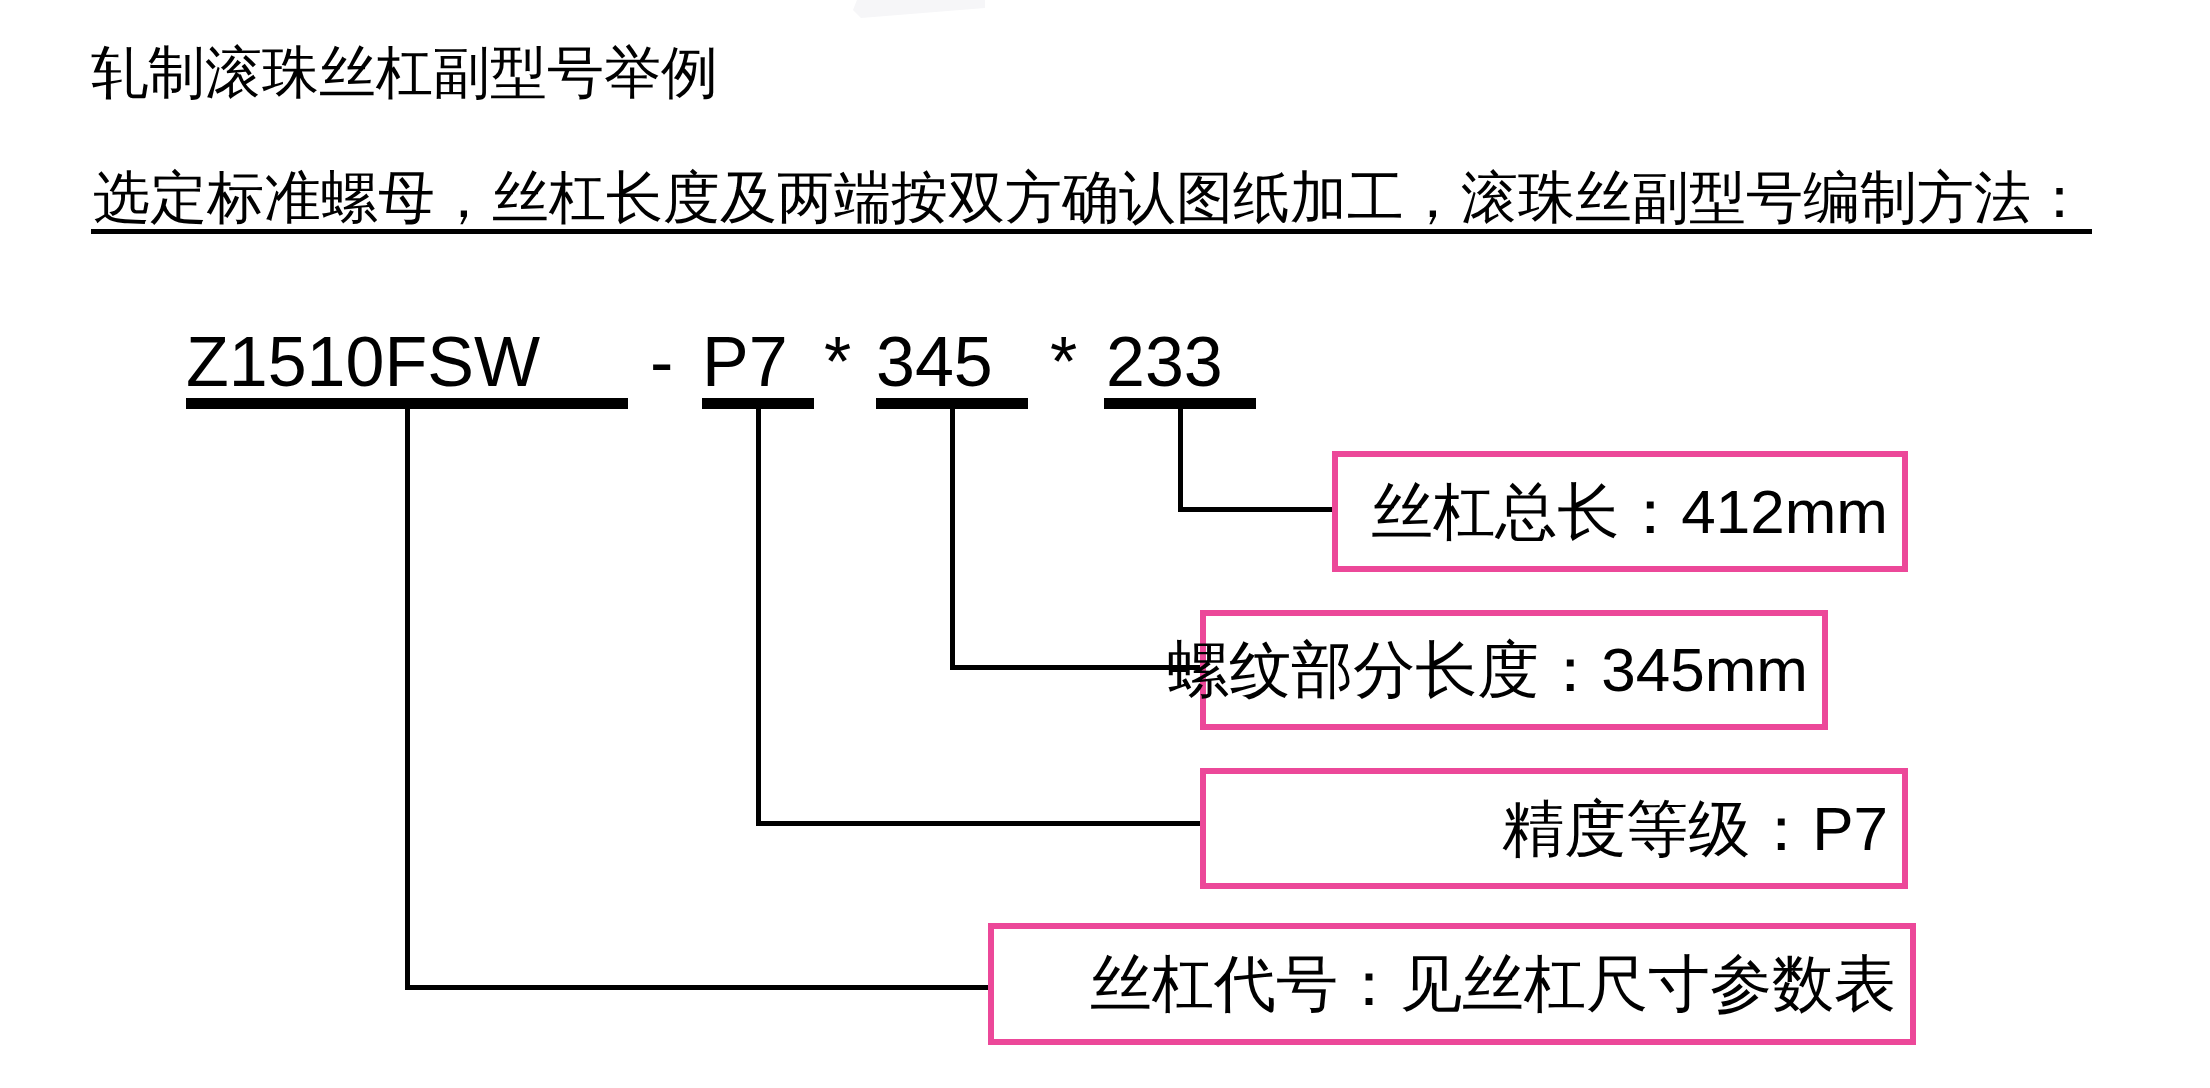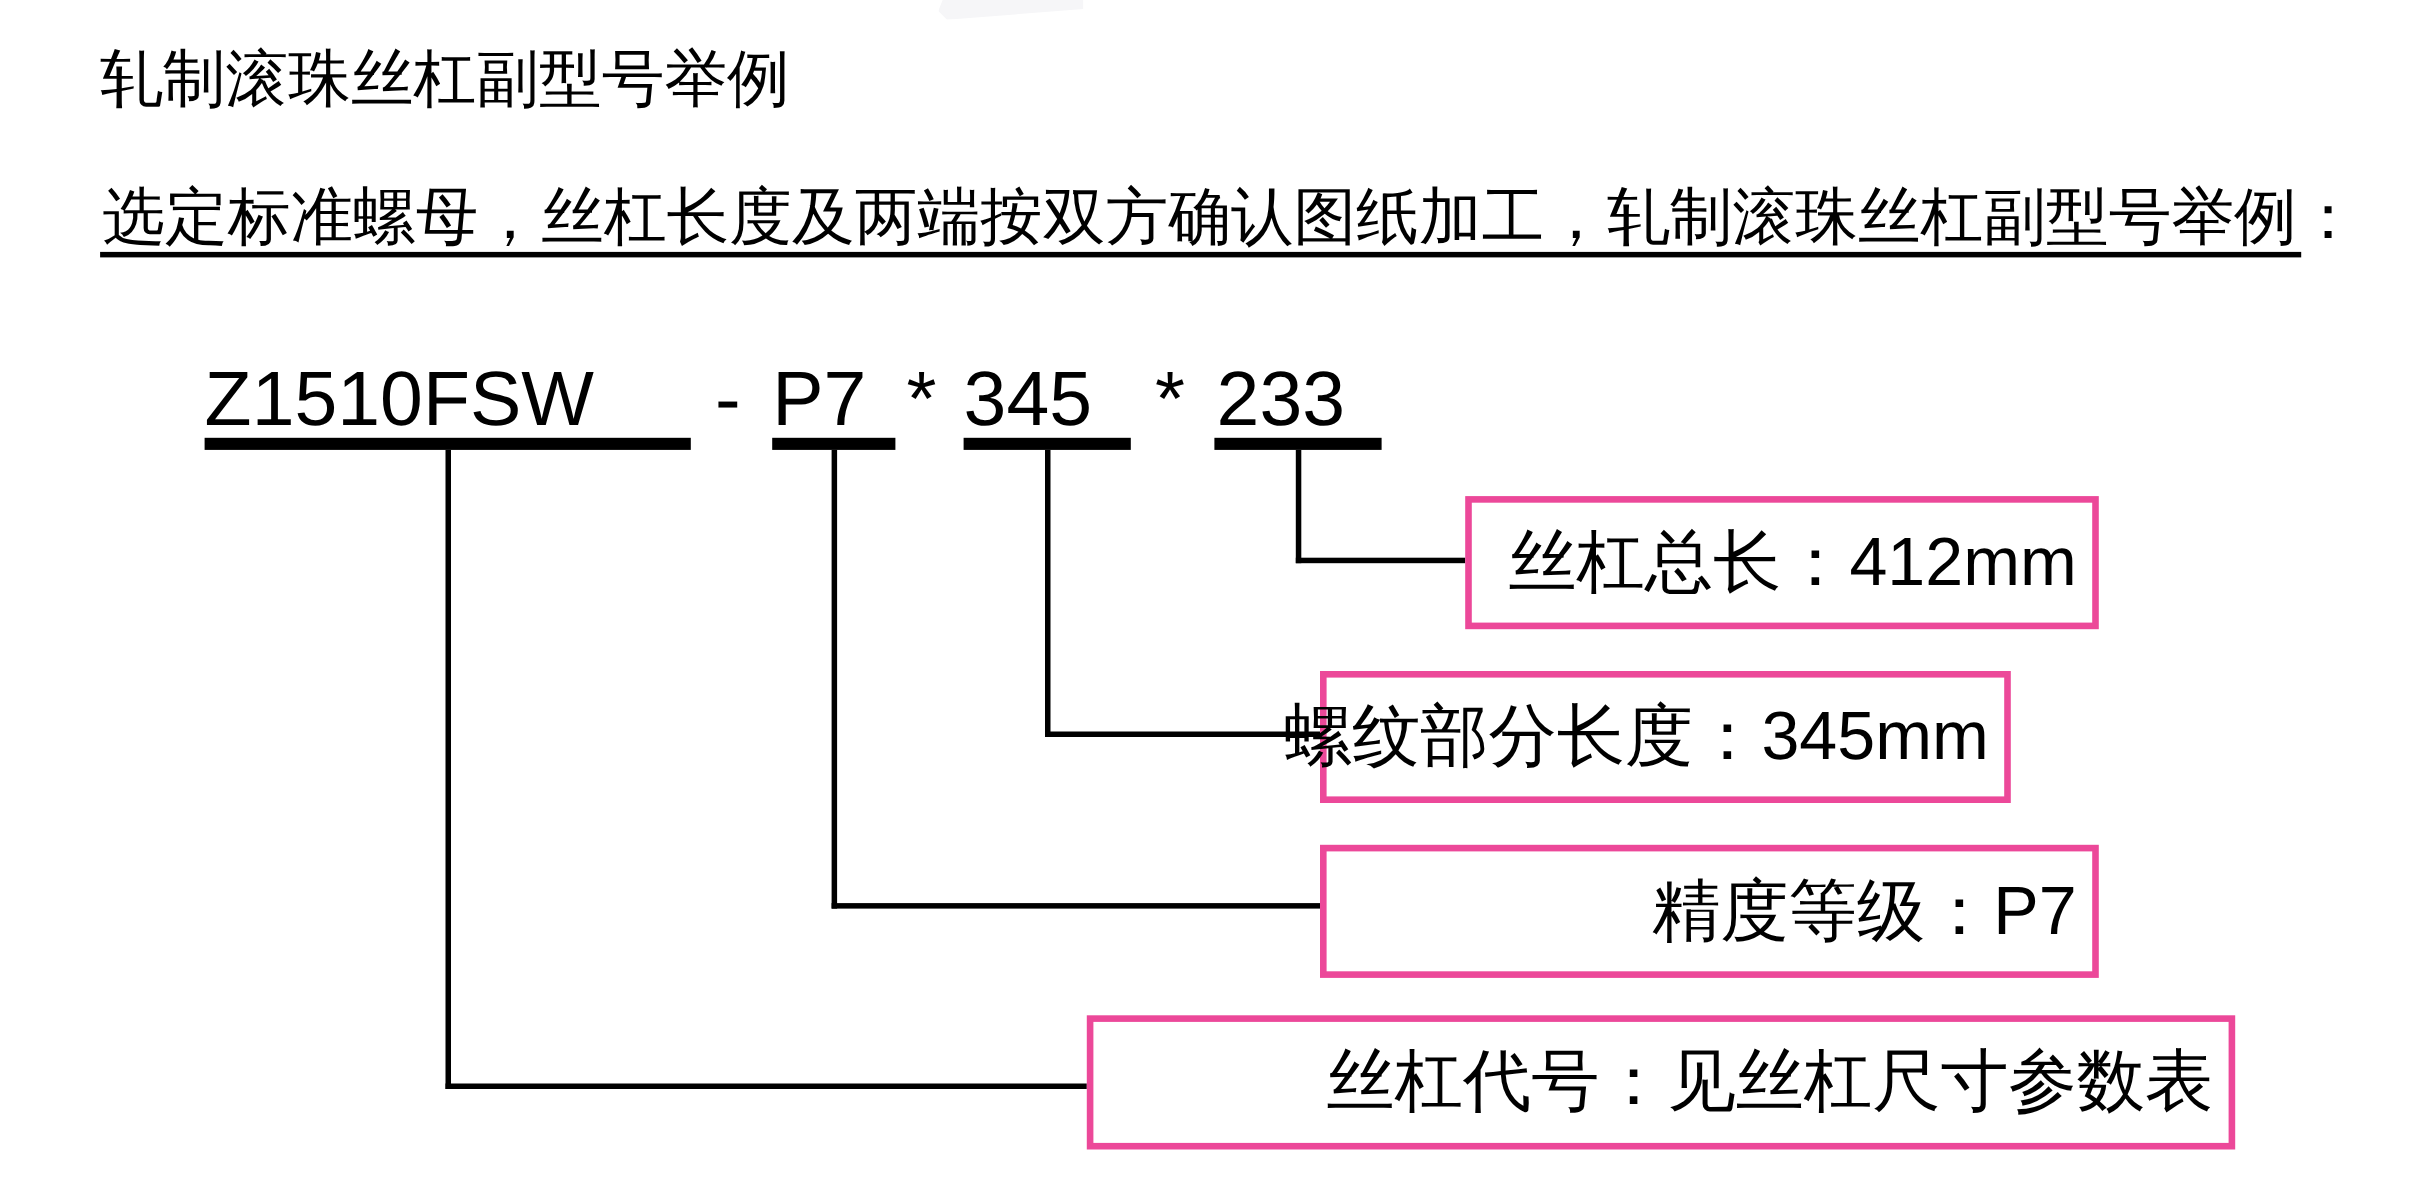--- a/index.html
+++ b/index.html
@@ -72,21 +72,21 @@
 </style>
 </head>
 <body>
 
 <div id="canvas">
 
   <div class="abs smudge"></div>
 
   <div class="abs serif doc-title">轧制滚珠丝杠副型号举例</div>
 
-  <div class="abs serif doc-subtitle">选定标准螺母，丝杠长度及两端按双方确认图纸加工，轧制滚珠丝杠副型号举例：</div>
+  <div class="abs serif doc-subtitle">选定标准螺母，丝杠长度及两端按双方确认图纸加工，滚珠丝副型号编制方法：</div>
   <div class="abs subtitle-underline"></div>
 
   <div class="abs sans model-token" style="left:186px">Z1510FSW</div>
   <div class="abs sans model-token" style="left:650px">-</div>
   <div class="abs sans model-token" style="left:702px">P7</div>
   <div class="abs sans model-token" style="left:824px">*</div>
   <div class="abs sans model-token" style="left:876px">345</div>
   <div class="abs sans model-token" style="left:1050px">*</div>
   <div class="abs sans model-token" style="left:1106px">233</div>
 
@@ -111,19 +111,19 @@
       <span class="serif">螺纹部分长度：</span><span class="sans">345mm</span>
     </div>
   </div>
 
   <div class="abs callout" style="left:1200px;top:768px;width:708px;height:121px">
     <div class="callout-text">
       <span class="serif">精度等级：</span><span class="sans">P7</span>
     </div>
   </div>
 
-  <div class="abs callout" style="left:988px;top:923px;width:1044px;height:122px">
+  <div class="abs callout" style="left:988px;top:923px;width:928px;height:122px">
     <div class="callout-text">
       <span class="serif">丝杠代号：</span><span class="serif">见丝杠尺寸参数表</span>
     </div>
   </div>
 
 </div>
 
 </body></html>

